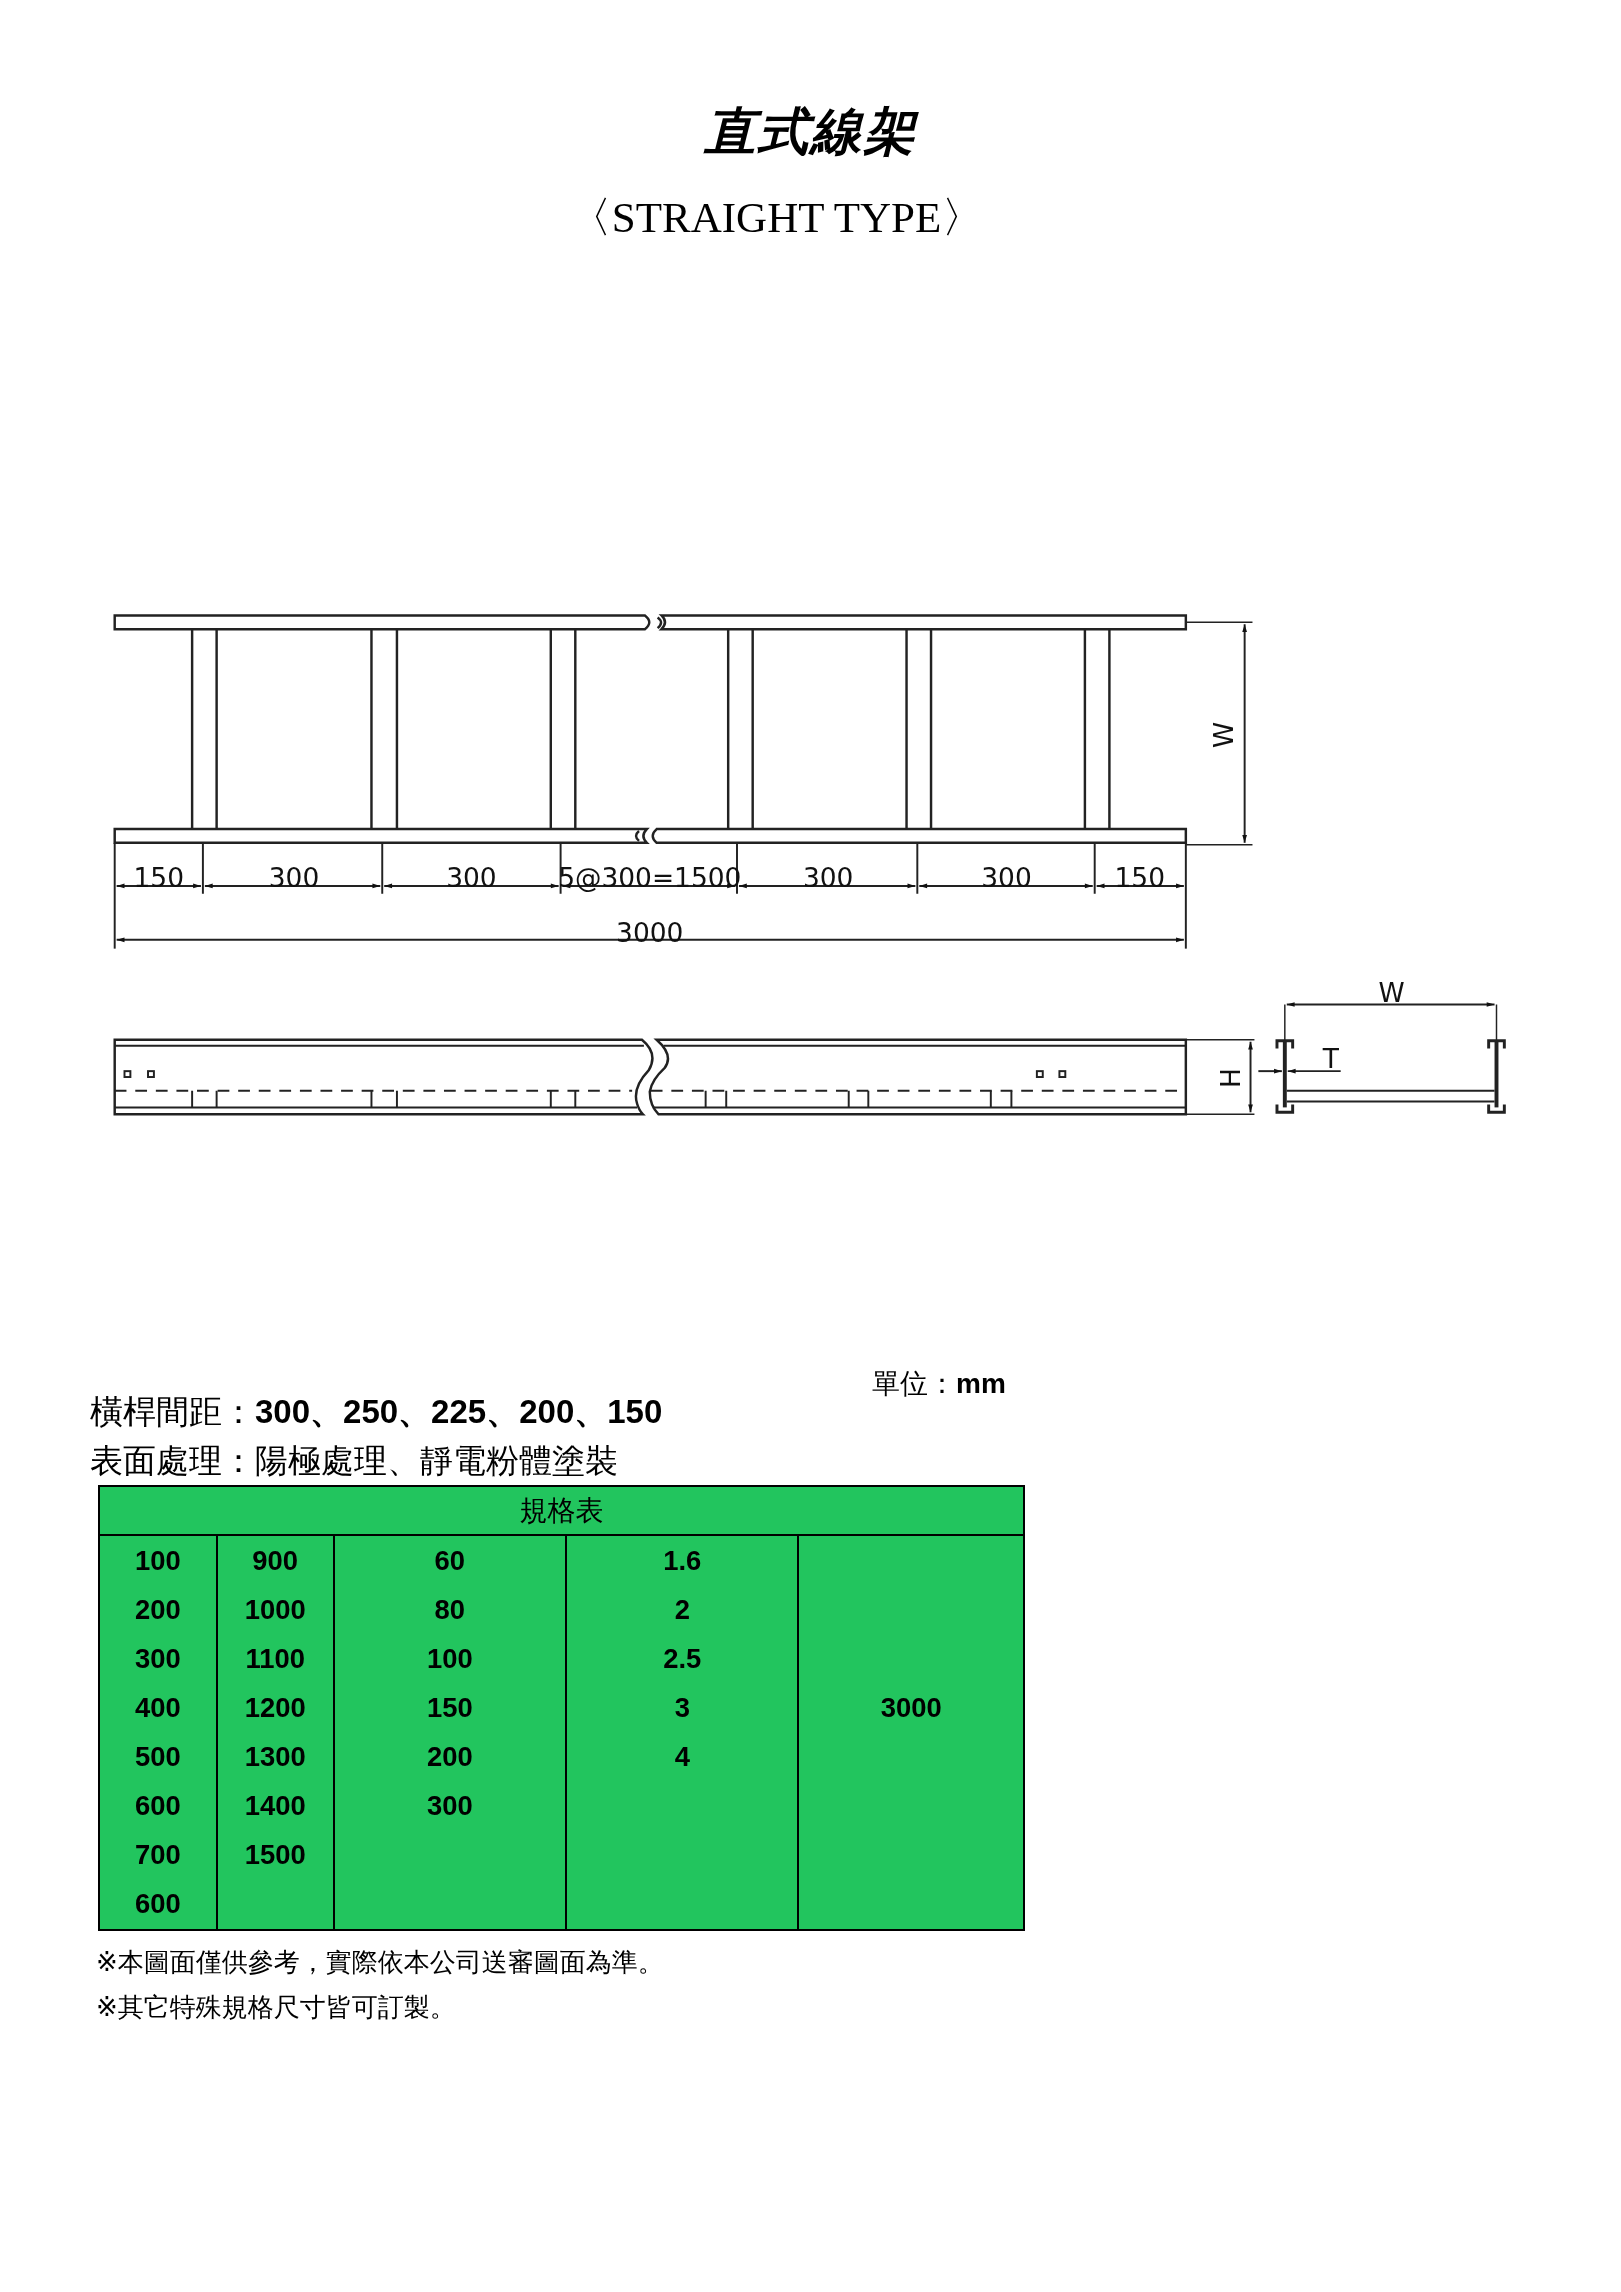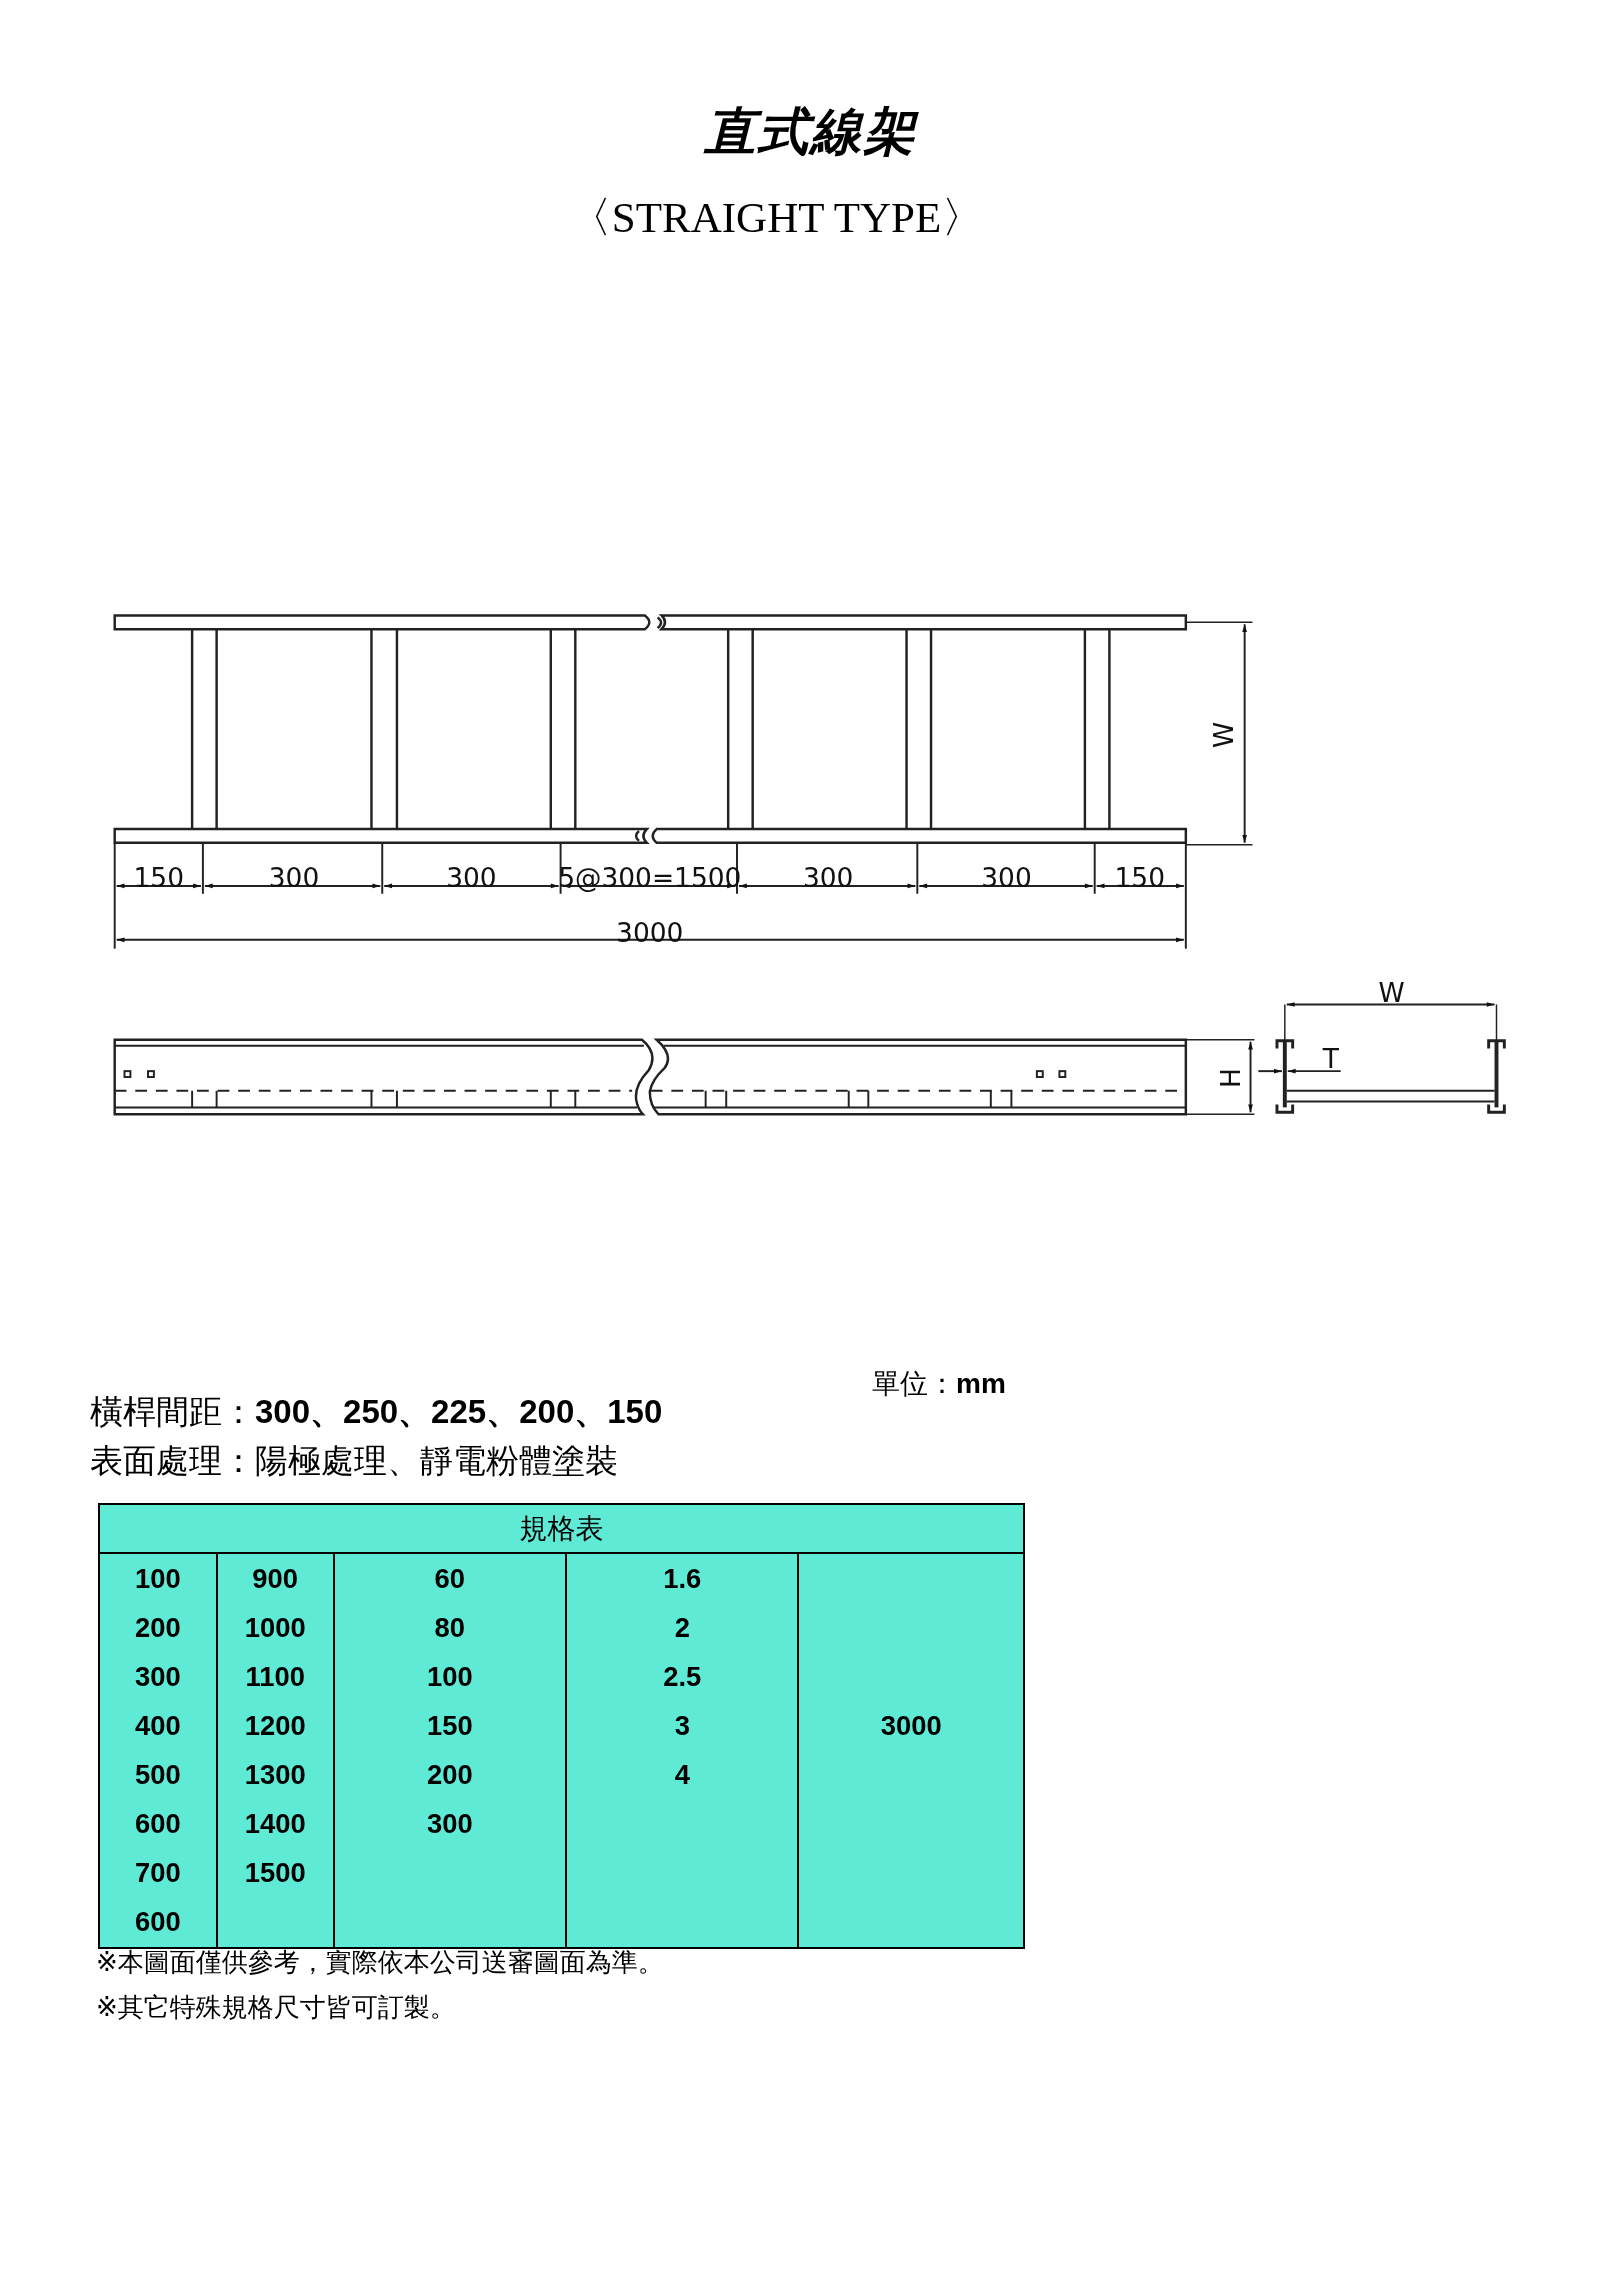--- a/index.html
+++ b/index.html
@@ -4,21 +4,21 @@
 <style>
   html, body { margin:0; padding:0; background:#ffffff; }
   body { width:1621px; height:2293px; position:relative; overflow:hidden; font-family:"Liberation Serif","DejaVu Serif",serif; color:#000; }
   .title { position:absolute; left:0; width:1621px; top:98px; text-align:center; font-family:"DejaVu Serif","Liberation Serif",serif; font-size:51px; font-weight:bold; letter-spacing:2px;font-style:italic; }
   .subtitle { position:absolute; left:0; width:1521px; top:189px; text-align:center; font-family:"Liberation Serif",serif; font-size:43px;margin-left:16px; }
   svg.drawing { position:absolute; left:0; top:0; }
   .dim-text { font-family:"DejaVu Sans","Liberation Sans",sans-serif; font-size:27px; fill:#111; }
   .info { position:absolute; left:90px; font-family:"DejaVu Sans","Liberation Sans",sans-serif; font-size:33px; }
   .info b { font-family:"Liberation Sans",sans-serif; font-weight:bold; }
   .unit { position:absolute; left:872px; top:1365px; font-family:"DejaVu Sans","Liberation Sans",sans-serif; font-size:28px; }
-  table.spec { position:absolute; left:98px; top:1485px; width:927px; border-collapse:collapse; background:#5eead4; font-family:"Liberation Sans",sans-serif;margin-top:18px; }
+  table.spec { position:absolute; left:98px; top:1485px; width:927px; border-collapse:collapse; background:#22c55e; font-family:"Liberation Sans",sans-serif; }
   table.spec td, table.spec th { border:2.9px solid #000; text-align:center; padding:0; }
   table.spec th { font-family:"DejaVu Sans","Liberation Sans",sans-serif; font-weight:normal; font-size:28px; height:47px; }
   table.spec th .en { font-family:"Liberation Sans",sans-serif; font-weight:bold; }
   table.spec td.cell { font-weight:bold; font-size:27.4px; vertical-align:top; }
   .col-stack div { height:49px; line-height:49px; }
   .notes { position:absolute; left:96px; font-family:"DejaVu Sans","Liberation Sans",sans-serif; font-size:26px; }
 </style>
 </head>
 <body>
 

